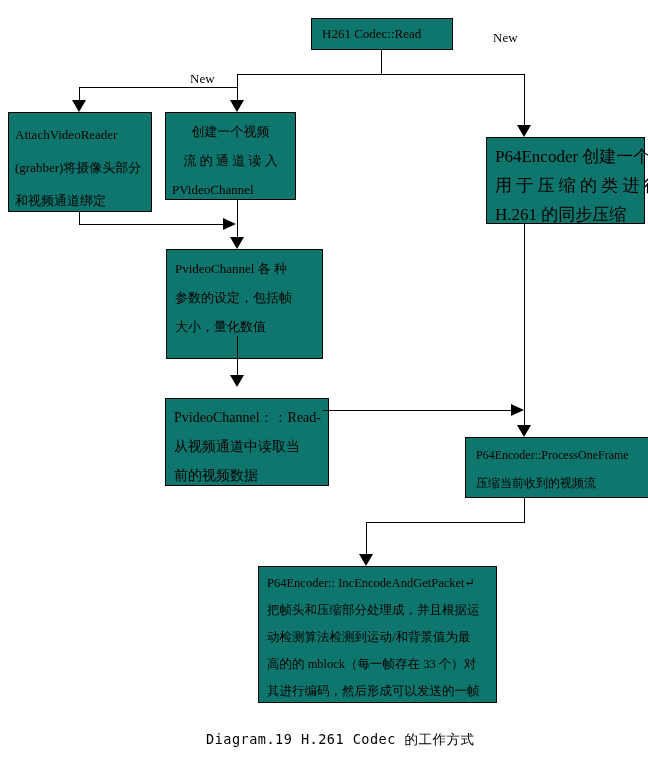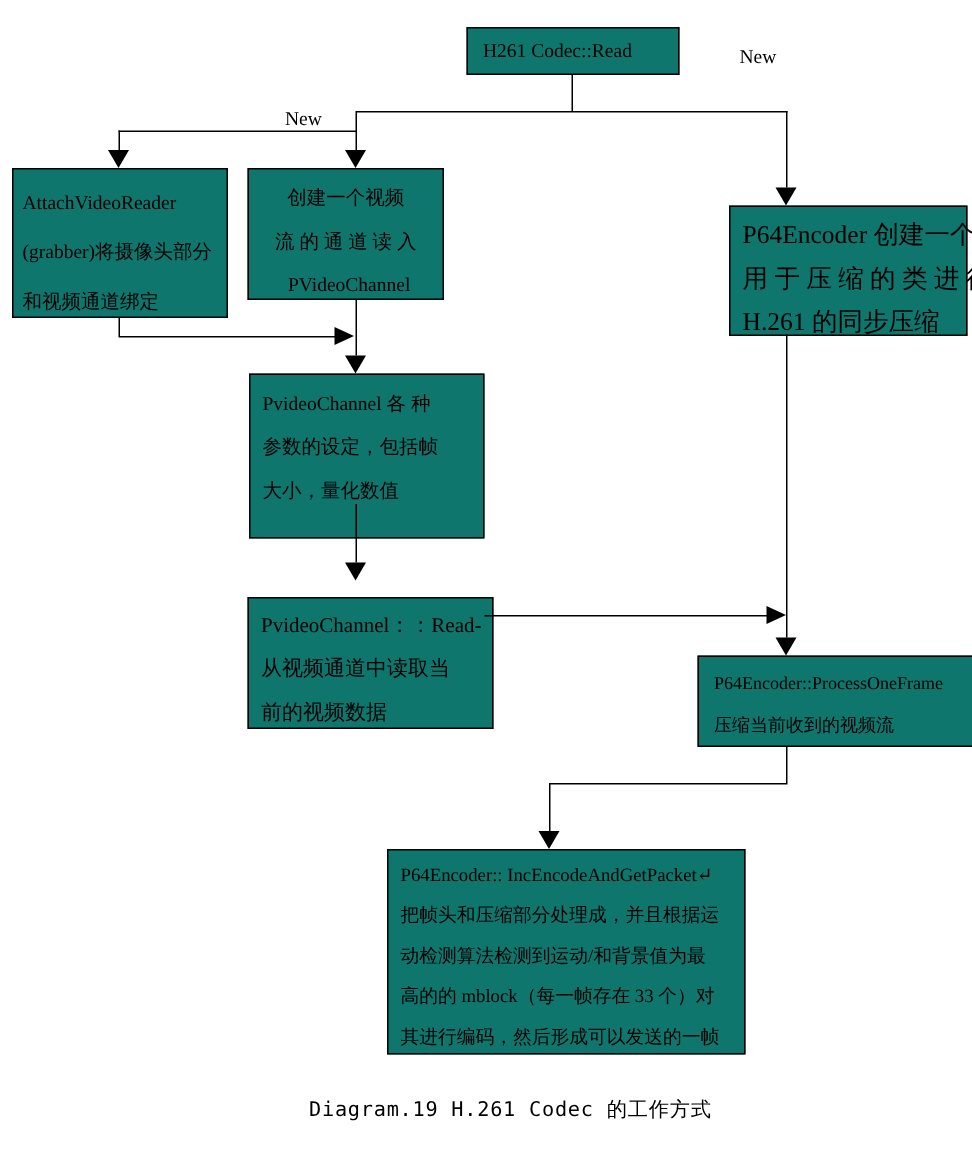--- a/index.html
+++ b/index.html
@@ -8,21 +8,21 @@
   .box{position:absolute;border:1px solid #000;background:#0f766e;box-sizing:border-box;color:#000;}
   .bl{white-space:pre;}
   .tc{text-align:center;}
   .line{position:absolute;background:#000;}
   .ah-down{position:absolute;width:0;height:0;border-left:7px solid transparent;border-right:7px solid transparent;border-top:12px solid #000;}
   .ah-right{position:absolute;width:0;height:0;border-top:6px solid transparent;border-bottom:6px solid transparent;border-left:13px solid #000;}
   .lbl{position:absolute;font-size:13px;color:#000;}
   #b-h261{left:311px;top:18px;width:142px;height:32px;font-size:13px;line-height:29px;padding-left:10px;}
   #b-attach{left:8px;top:112px;width:144px;height:100px;font-size:13px;line-height:33px;padding:5px 0 0 6px;}
   #b-create{left:165px;top:112px;width:131px;height:88px;font-size:13px;line-height:29px;padding:4px 0 0 0;}
-  #b-create .left{padding-left:6px;margin-left:20px;}
+  #b-create .left{padding-left:6px;}
   #b-p64new{left:454px;top:137px;width:159px;height:87px;font-size:17px;line-height:29px;padding:4px 0 0 8px;margin-left:32px;}
   #b-params{left:166px;top:249px;width:157px;height:110px;font-size:13px;line-height:29px;padding:4px 0 0 8px;}
   #b-read{left:165px;top:398px;width:164px;height:88px;font-size:14px;line-height:29px;padding:4px 0 0 8px;}
   #b-process{left:437px;top:437px;width:190px;height:61px;font-size:12px;line-height:28px;padding:3px 0 0 10px;margin-left:28px;}
   #b-encode{left:258px;top:566px;width:239px;height:137px;font-size:12.5px;line-height:27px;padding:3px 16px 0 8px;}
   .caption{position:absolute;left:206px;top:731px;font-family:"DejaVu Sans Mono","Liberation Mono",monospace;font-size:13.5px;letter-spacing:0.5px;color:#000;}
 </style>
 </head>
 <body>
 

